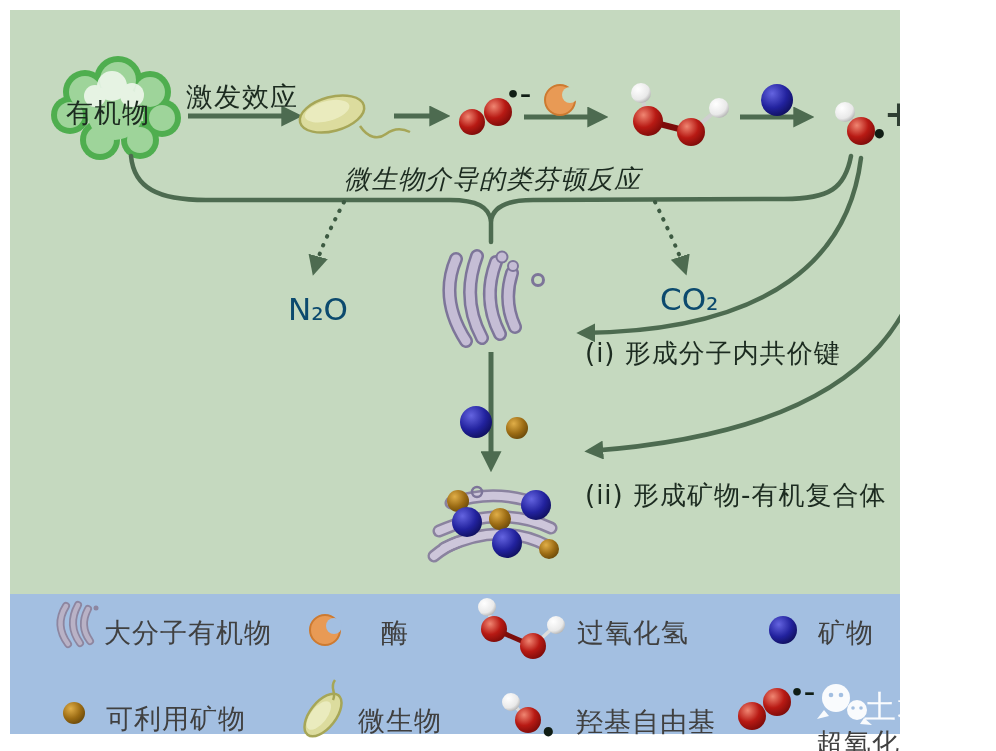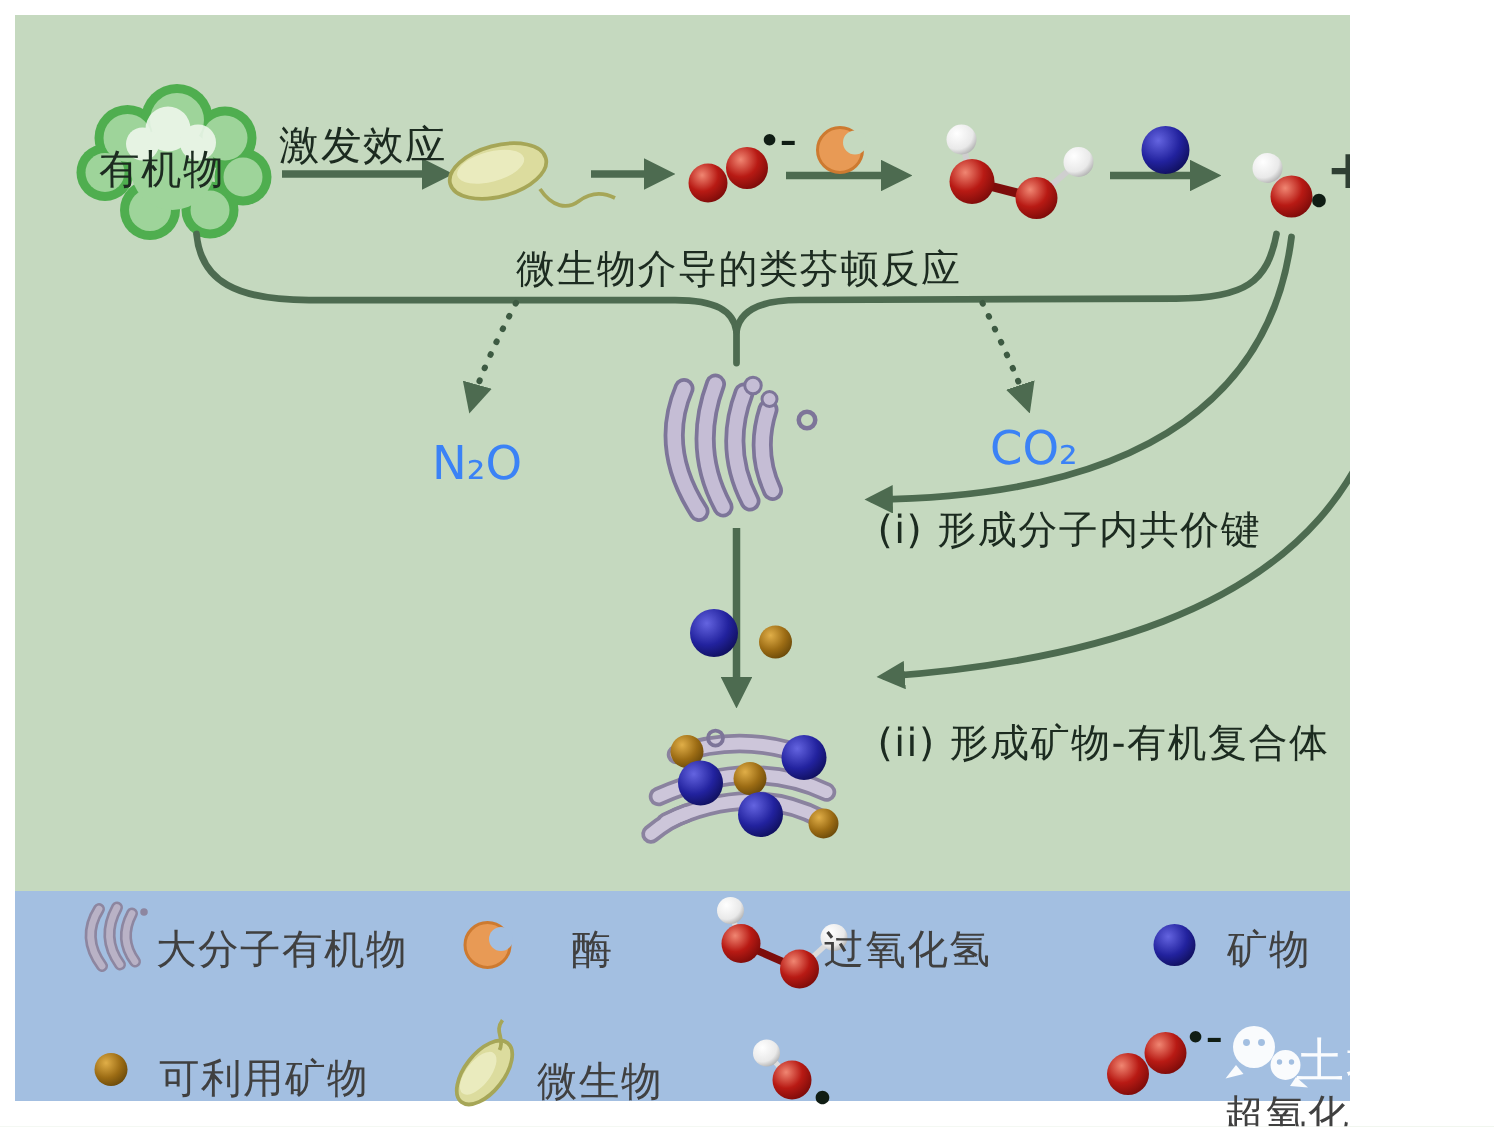--- a/index.html
+++ b/index.html
@@ -4,21 +4,21 @@
 <style>
   html,body{margin:0;padding:0;background:#ffffff;}
   .stage{position:relative;width:900px;height:751px;background:#ffffff;overflow:hidden;
          font-family:"DejaVu Sans","Liberation Sans",sans-serif;}
   .green-area{position:absolute;left:10px;top:10px;width:973px;height:584px;background:#c5d9bf;}
   .legend-band{position:absolute;left:10px;top:594px;width:973px;height:140px;background:#a3bfe1;}
   svg.layer{position:absolute;left:0;top:0;z-index:1;}
   .lbl{position:absolute;z-index:2;color:#1c2b20;white-space:nowrap;letter-spacing:1px;}
   .f27{font-size:27px;}
   .f26{font-size:26px;}
-  .f31{font-size:31px;color:#3b82f6;letter-spacing:0;}
+  .f31{font-size:31px;color:#0c4a6e;letter-spacing:0;}
   .plus{font-size:36px;color:#2f3f33;font-weight:bold;letter-spacing:0;}
   .chg{font-size:22px;font-weight:bold;color:#101d14;letter-spacing:0;}
   .dot{font-size:26px;font-weight:bold;color:#101d14;letter-spacing:0;}
   .leg{color:#404040;}
   .wm{color:rgba(255,255,255,0.95);font-size:32px;letter-spacing:2px;}
 </style>
 </head>
 <body>
 
 <div class="stage">
@@ -242,30 +242,31 @@
           <circle cx="861" cy="708" r="1.8"></circle>
       </g>
     </g>
   </svg>
 
   <div class="lbl f27" style="left:66px;top:95px;">有机物</div>
   <div class="lbl f27" style="left:186px;top:79px;">激发效应</div>
   <div class="lbl chg" style="left:506px;top:82px;">•–</div>
   <div class="lbl dot" style="left:871px;top:120px;">•</div>
   <div class="lbl plus" style="left:884px;top:93px;">+</div>
-  <div class="lbl f26" style="left:344px;top:162px;">微生物介导的类芬顿反应</div>
+  <div class="lbl f26" style="left:344px;top:162px;font-style:italic;">微生物介导的类芬顿反应</div>
   <div class="lbl f31" style="left:288px;top:291px;">N₂O</div>
   <div class="lbl f31" style="left:660px;top:281px;">CO₂</div>
   <div class="lbl f26" style="left:585px;top:336px;">(i) 形成分子内共价键</div>
   <div class="lbl f26" style="left:585px;top:478px;">(ii) 形成矿物-有机复合体</div>
 
   <div class="lbl f27 leg" style="left:104px;top:615px;">大分子有机物</div>
   <div class="lbl f27 leg" style="left:381px;top:615px;">酶</div>
-  <div class="lbl f27 leg" style="left:549px;top:615px;">过氧化氢</div>
+  <div class="lbl f27 leg" style="left:577px;top:615px;">过氧化氢</div>
   <div class="lbl f27 leg" style="left:818px;top:615px;">矿物</div>
   <div class="lbl f27 leg" style="left:106px;top:701px;">可利用矿物</div>
   <div class="lbl f27 leg" style="left:358px;top:703px;">微生物</div>
+  <div class="lbl f27 leg" style="left:576px;top:704px;">羟基自由基</div>
   <div class="lbl f27 leg" style="left:816px;top:725px;">超氧化物</div>
   <div class="lbl chg" style="left:790px;top:680px;">•–</div>
   <div class="lbl dot" style="left:540px;top:718px;">•</div>
 
   <div class="lbl wm" style="left:864px;top:686px;">土壤学报</div>
 </div>
 
 </body></html>

